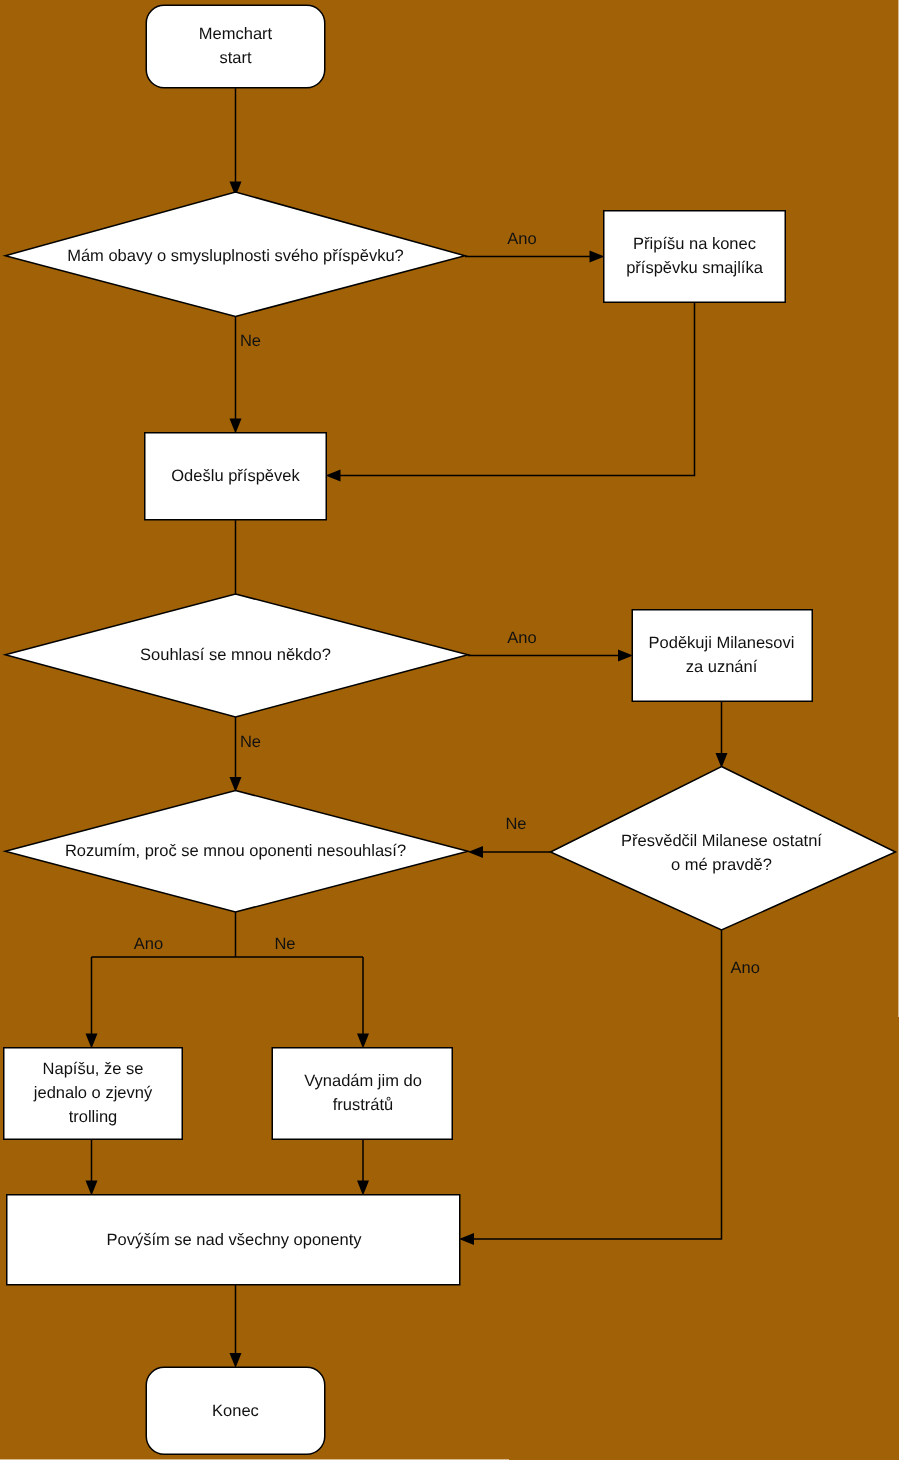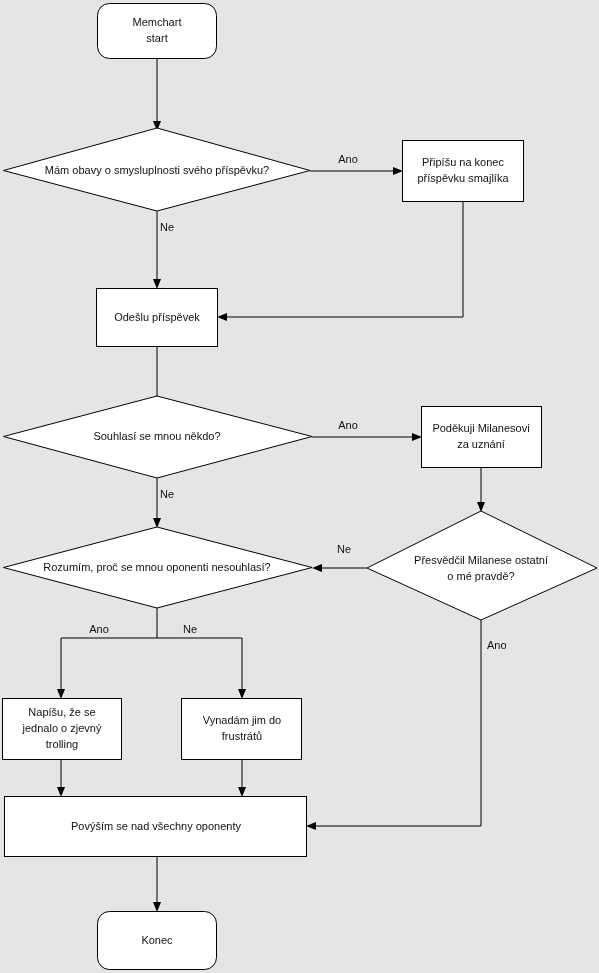--- a/index.html
+++ b/index.html
@@ -10,21 +10,21 @@
   body {
     width: 599px;
     height: 973px;
     font-family: "Liberation Sans", sans-serif;
     overflow: hidden;
   }
   #flowchart-root {
     position: relative;
     width: 599px;
     height: 973px;
-    background: #e5e5e5;
+    background: #a16207;
   }
   svg.chart-svg {
     position: absolute;
     top: 0;
     left: 0;
     width: 599px;
     height: 973px;
   }
   .shape-outline {
     fill: #ffffff;

